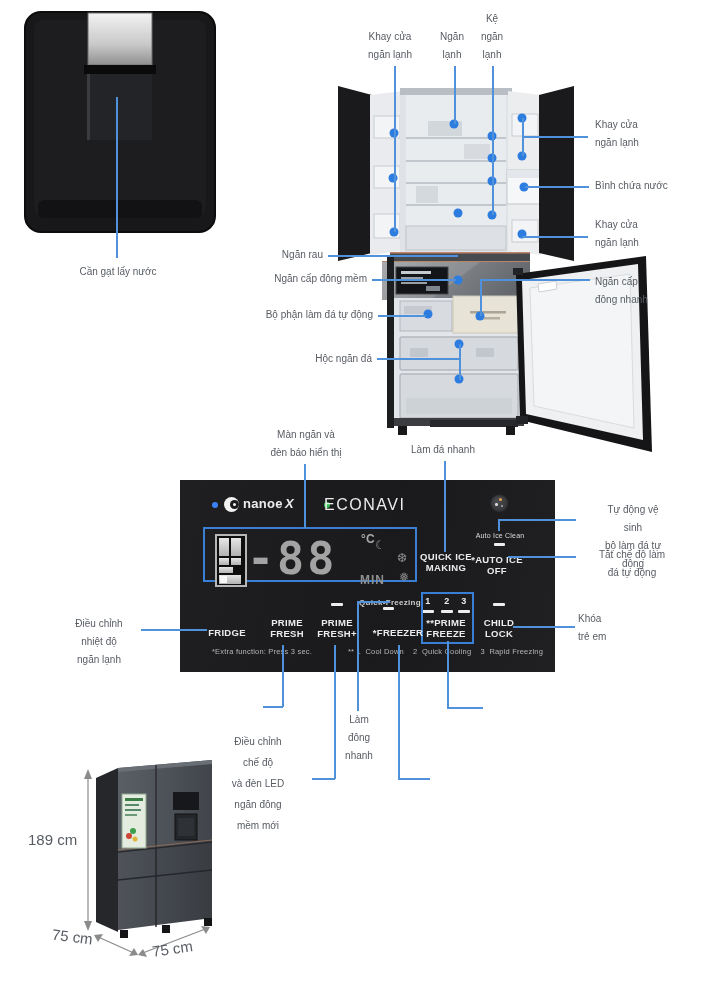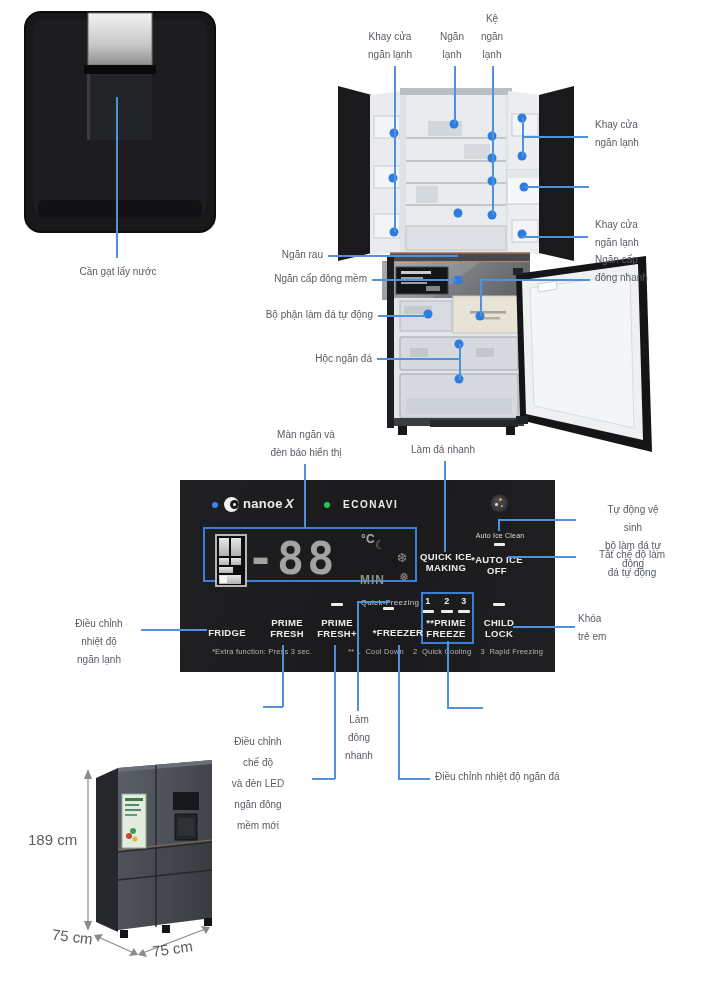--- a/index.html
+++ b/index.html
@@ -177,36 +177,37 @@
 
   <div class="lbl ctr" style="left:390px;top:28px">Khay cửa
 ngăn lạnh</div>
   <div class="lbl ctr" style="left:452px;top:28px">Ngăn
 lạnh</div>
   <div class="lbl ctr" style="left:492px;top:10px">Kệ
 ngăn
 lạnh</div>
   <div class="lbl" style="left:595px;top:116px">Khay cửa
 ngăn lạnh</div>
+  <div class="lbl" style="left:595px;top:177px">Bình chứa nước</div>
   <div class="lbl" style="left:595px;top:216px">Khay cửa
 ngăn lạnh</div>
-  <div class="lbl" style="left:595px;top:251px">Ngăn cấp
+  <div class="lbl" style="left:595px;top:273px">Ngăn cấp
 đông nhanh</div>
   <div class="lbl rt" style="left:323px;top:246px">Ngăn rau</div>
   <div class="lbl rt" style="left:367px;top:270px">Ngăn cấp đông mềm</div>
   <div class="lbl rt" style="left:373px;top:306px">Bộ phận làm đá tự động</div>
   <div class="lbl rt" style="left:372px;top:350px">Hộc ngăn đá</div>
 
   <div class="panel">
     <span class="ledot" style="left:32px;top:22px;background:#3b82f6"></span>
     <span class="nanocircle" style="left:44px;top:17px"></span>
     <span class="pt" style="left:78px;top:18px;font-size:13px;transform:none;left:63px">nanoe</span>
     <span class="pt" style="top:18px;font-size:13px;transform:none;left:105px;font-style:italic">X</span>
     <span class="ledot" style="left:144px;top:22px;background:#2fbf4f"></span>
-    <span class="pt" style="transform:none;left:163px;top:19px;font-size:10px;letter-spacing:1.5px;font-weight:700">ECONAVI</span>
+    <span class="pt" style="transform:none;left:144px;top:19px;font-size:16px;letter-spacing:1.5px;font-weight:400">ECONAVI</span>
 
     <span class="sensor" style="left:310px;top:14px">
       <i style="left:9px;top:4px;width:3px;height:3px;background:#e8a24a"></i>
       <i style="left:5px;top:9px;width:2.5px;height:2.5px;background:#d8d8d8"></i>
       <i style="left:11px;top:11px;width:2px;height:2px;background:#b0b0b0"></i>
     </span>
     <span class="pt" style="left:320px;top:50px;font-size:7px;font-weight:400;letter-spacing:.2px;color:#dcdcdc">Auto Ice Clean</span>
     <span class="dash" style="left:314px;top:63px;width:11px"></span>
 
     <div class="disp">
@@ -225,21 +226,21 @@
       <span class="pt" style="transform:none;left:155px;top:46px;font-size:12px;letter-spacing:1px;color:#8f8f8f">MIN</span>
       <span class="snow" style="left:192px;top:23px">❆</span>
       <span class="snow" style="left:194px;top:42px">❅</span>
     </div>
 
     <span class="pt" style="left:266px;top:71px">QUICK ICE
 MAKING</span>
     <span class="pt" style="left:317px;top:74px">*AUTO ICE
 OFF</span>
 
-    <span class="pt" style="left:210px;top:117px;font-size:8px;font-weight:400;color:#cccccc">Quick-Freezing</span>
+    <span class="pt" style="left:210px;top:117px;font-size:8px;font-weight:700;color:#cccccc">Quick-Freezing</span>
     <span class="dash" style="left:203px;top:127px;width:11px"></span>
 
     <span class="pt" style="left:248px;top:116px;font-size:9px">1</span>
     <span class="pt" style="left:267px;top:116px;font-size:9px">2</span>
     <span class="pt" style="left:284px;top:116px;font-size:9px">3</span>
     <span class="dash" style="left:242px;top:130px;width:12px"></span>
     <span class="dash" style="left:261px;top:130px;width:12px"></span>
     <span class="dash" style="left:278px;top:130px;width:12px"></span>
     <span class="bluebox" style="left:241px;top:112px;width:49px;height:48px"></span>
 
@@ -292,21 +293,20 @@
 nhiệt độ
 ngăn lạnh</div>
   <div class="lbl ctr" style="left:258px;top:731px;line-height:21px">Điều chỉnh
 chế độ
 và đèn LED
 ngăn đông
 mềm mới</div>
   <div class="lbl ctr" style="left:359px;top:711px">Làm
 đông
 nhanh</div>
-  <div class="lbl" style="left:435px;top:768px">Điều chỉnh nhiệt độ ngăn đá</div>
 
   <svg class="abs" style="left:78px;top:752px" width="156" height="210" viewBox="0 0 156 210">
 
     <polygon points="18,26 40,16 40,180 18,170" fill="#25272b"></polygon>
     <polygon points="40,16 134,8 134,166 40,178" fill="url(#gFront2)"></polygon>
     <defs>
       <linearGradient id="gFront2" x1="0" y1="0" x2="1" y2="0">
         <stop offset="0" stop-color="#5a5f66"></stop>
           <stop offset="1" stop-color="#41454b"></stop>
       </linearGradient>

